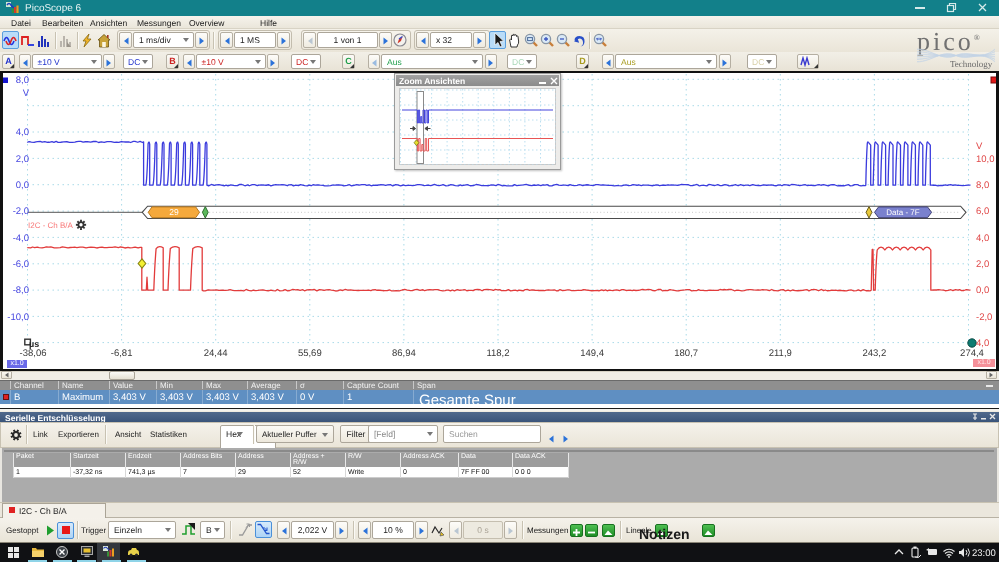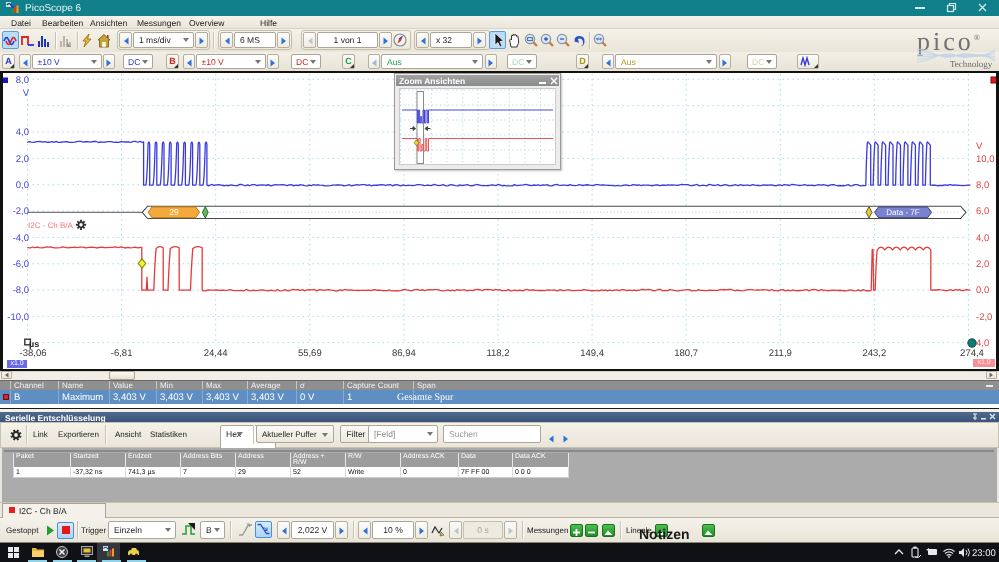--- a/index.html
+++ b/index.html
@@ -88,21 +88,21 @@
       <path d="M0.5,0.5 L5,4 L0.5,7.5 Z" fill="#2B72D9"></path>
     </svg>
   </div>
 <div class="sep" style="left:212.5px;top:32px;height:17px;"></div>
 <div class="grp" style="left:217.5px;top:30px;width:74px;height:20px;"></div>
 <div class="arrbtn" style="left:220.0px;top:32.0px;width:13.0px;height:16.0px;padding-top:4.0px;">
     <svg width="6" height="8" viewBox="0 0 6 8">
       <path d="M5.5,0.5 L1,4 L5.5,7.5 Z" fill="#2B72D9"></path>
     </svg>
   </div>
-<div class="fld" style="left:234.0px;top:32.0px;width:42.0px;height:16.0px;line-height:15.0px;color:#222;font-size:8.5px;padding-left:5px;">6 MS</div>
+<div class="fld" style="left:234.0px;top:32.0px;width:42.0px;height:16.0px;line-height:15.0px;color:#222;font-size:8.5px;padding-left:5px;">1 MS</div>
 <div class="arrbtn" style="left:277.0px;top:32.0px;width:13.0px;height:16.0px;padding-top:4.0px;">
     <svg width="6" height="8" viewBox="0 0 6 8">
       <path d="M0.5,0.5 L5,4 L0.5,7.5 Z" fill="#2B72D9"></path>
     </svg>
   </div>
 <div class="grp" style="left:300.5px;top:30px;width:110px;height:20px;"></div>
 <div class="arrbtn" style="left:303.0px;top:32.0px;width:13.0px;height:16.0px;padding-top:4.0px;">
     <svg width="6" height="8" viewBox="0 0 6 8">
       <path d="M5.5,0.5 L1,4 L5.5,7.5 Z" fill="#B9C6D2"></path>
     </svg>
@@ -345,21 +345,21 @@
 <div class="abs" style="left:343px;top:390px;width:1px;height:13.5px;background:rgba(255,255,255,0.25);"></div>
 <div class="abs" style="left:413px;top:390px;width:1px;height:13.5px;background:rgba(255,255,255,0.25);"></div>
 <div class="lbl" style="left:14px;top:392px;font-size:9.5px;color:#fff;">B</div>
 <div class="lbl" style="left:62px;top:392px;font-size:9.5px;color:#fff;">Maximum</div>
 <div class="lbl" style="left:113px;top:392px;font-size:9.5px;color:#fff;">3,403 V</div>
 <div class="lbl" style="left:160px;top:392px;font-size:9.5px;color:#fff;">3,403 V</div>
 <div class="lbl" style="left:206px;top:392px;font-size:9.5px;color:#fff;">3,403 V</div>
 <div class="lbl" style="left:251px;top:392px;font-size:9.5px;color:#fff;">3,403 V</div>
 <div class="lbl" style="left:300px;top:392px;font-size:9.5px;color:#fff;">0 V</div>
 <div class="lbl" style="left:347px;top:392px;font-size:9.5px;color:#fff;">1</div>
-<div class="lbl" style="left:397px;top:392px;font-size:10px;color:#fff;font-family:Liberation Serif, serif;">Gesamte Spur</div>
+<div class="lbl" style="left:419px;top:392px;font-size:15px;color:#fff;">Gesamte Spur</div>
 <div class="abs" style="left:2.5px;top:394px;width:6px;height:6px;background:#D22;border:1px solid #611;"></div>
 <div class="abs" style="left:986px;top:385px;width:7px;height:2px;background:#E8E8E8;"></div>
 <div class="abs" style="left:0;top:403.5px;width:999px;height:4px;background:#fff;"></div>
 <div class="abs" style="left:0;top:407.5px;width:999px;height:1.8px;background:#1a1a1a;"></div>
 <div class="abs" style="left:0;top:409.3px;width:999px;height:2.2px;background:#F4F2EC;"></div>
 <div class="abs" style="left:0;top:411.5px;width:999px;height:10px;background:linear-gradient(#50698C,#3A547A);"></div>
 <div class="lbl" style="left:5px;top:412.5px;font-size:8.5px;font-weight:bold;color:#fff;">Serielle Entschlüsselung</div>
 <svg class="abs" style="left:970px;top:413px" width="26" height="8" viewBox="0 0 26 8">
 <path d="M3,1 h4 M5,1 v4 M3,5 h4 M5,5 v2" stroke="#E8E8E8" stroke-width="1.2"></path>
 <rect x="11" y="5" width="5" height="1.5" fill="#E8E8E8"></rect>

